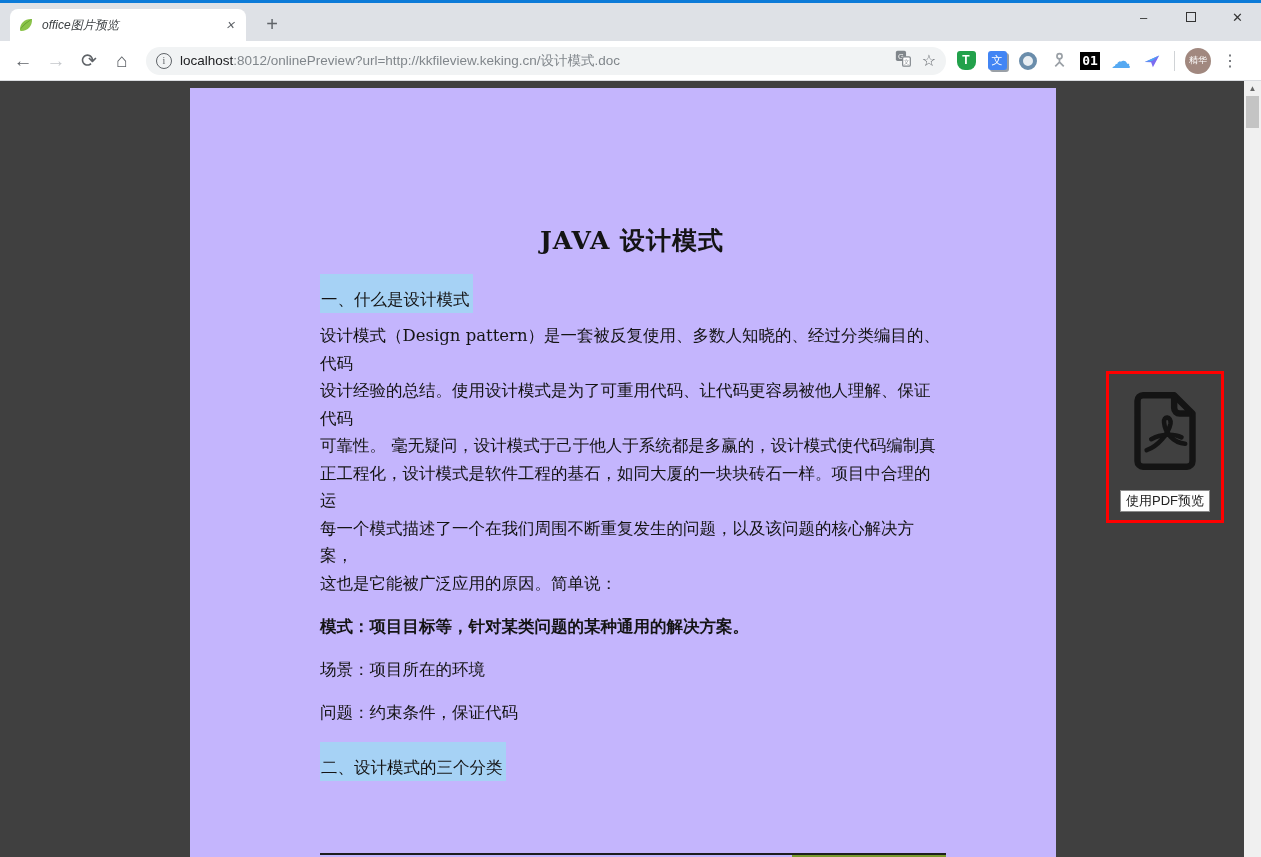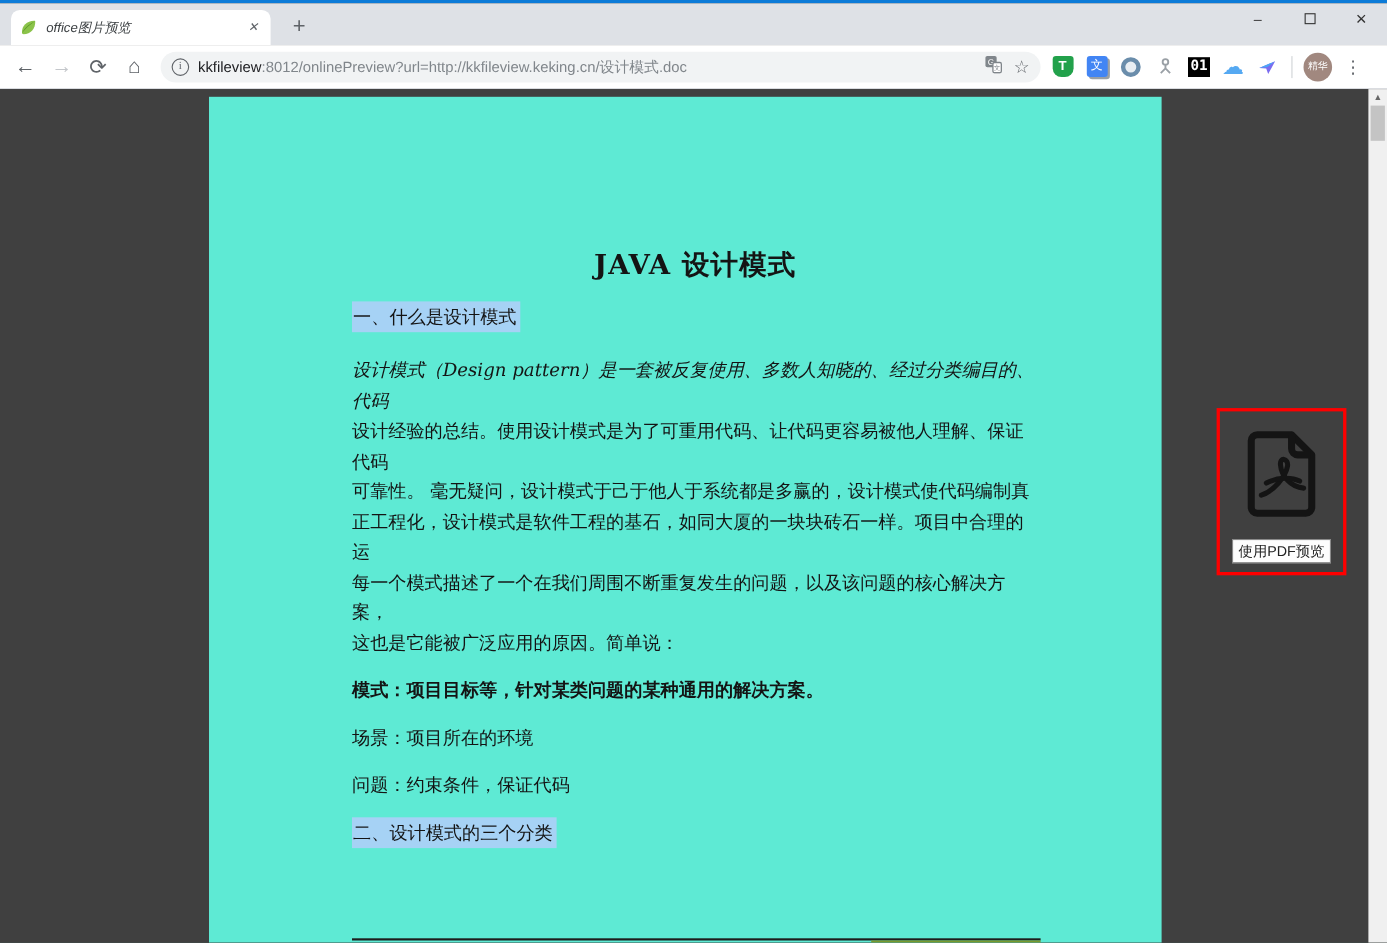--- a/index.html
+++ b/index.html
@@ -55,29 +55,29 @@
     text-align:center; line-height:18px; }
   .cloud { color:#55a9f2; font-size:20px; }
   .sep { width:1px; height:20px; background:#d0d3d6; margin:0 10px 0 12px; }
   .avatar { width:26px; height:26px; border-radius:50%; background:#a1887f; color:#fff;
     font-size:9px; display:flex; align-items:center; justify-content:center; letter-spacing:0;}
   .kebab { color:#5f6368; font-size:16px; margin-left:10px; width:18px; text-align:center; }
 
   
   .content { position:relative; height:776px; background:#404040; }
   .doc-page { position:absolute; left:190px; top:7px; width:866px; height:769px;
-    background:#5eead4; overflow:hidden; }
+    background:#c4b5fd; overflow:hidden; }
   .doc-inner { padding:136px 112px 0 130px; font-family:"DejaVu Serif","Liberation Serif",serif;
     color:#141414; font-size:16.5px; }
   .doc-title { font-size:25px; font-weight:bold; text-align:center; line-height:34px;
     letter-spacing:1px; }
   .blk { line-height:27.5px; margin-top:15.5px; }
   .blk.line { margin-top:0; }
-  .blk.line.first { margin-top:21px;font-style:italic; }
-  .blk.heading { background:#a6d2f5; width:fit-content; padding:1px 3px 0 1px; }
+  .blk.line.first { margin-top:9px; }
+  .blk.heading { background:#a6d2f5; width:fit-content; padding:12px 3px 0 1px; }
   .blk.bold { font-weight:bold; }
   .img-top-line { position:absolute; left:130px; right:110px; bottom:2px; height:2px;
     background:#1d1d1d; }
   .img-green-sliver { position:absolute; left:602px; right:110px; bottom:0; height:2px;
     background:#7a9a2e; }
 
   
   .pdf-btn { position:absolute; left:1106px; top:290px; width:118px; height:152px;
     border:3px solid #ff0000; display:flex; flex-direction:column; align-items:center;
     cursor:pointer; }
@@ -120,21 +120,21 @@
   </div>
 
   <div class="toolbar">
     <span class="nav-btn">←</span>
     <span class="nav-btn disabled">→</span>
     <span class="nav-btn">⟳</span>
     <span class="nav-btn">⌂</span>
 
     <div class="omnibox">
       <span class="info-icon">i</span>
-      <span class="url-text"><span class="url-host">kkfileview</span><span class="url-rest">:8012/onlinePreview?url=http://kkfileview.keking.cn/设计模式.doc</span></span>
+      <span class="url-text"><span class="url-host">localhost</span><span class="url-rest">:8012/onlinePreview?url=http://kkfileview.keking.cn/设计模式.doc</span></span>
       <span class="ob-icon">
         <svg width="17" height="17" viewBox="0 0 20 20">
           <rect x="1" y="1" width="12" height="12" rx="2" fill="#80868b"></rect>
           <text x="7" y="10.5" font-size="9" fill="#fff" text-anchor="middle" font-family="sans-serif">G</text>
           <rect x="9" y="8" width="9" height="11" rx="1.5" fill="#fff" stroke="#80868b" stroke-width="1.4"></rect>
           <text x="13.5" y="16" font-size="7" fill="#80868b" text-anchor="middle" font-family="sans-serif">文</text>
         </svg>
       </span>
       <span class="ob-icon star">☆</span>
     </div>

